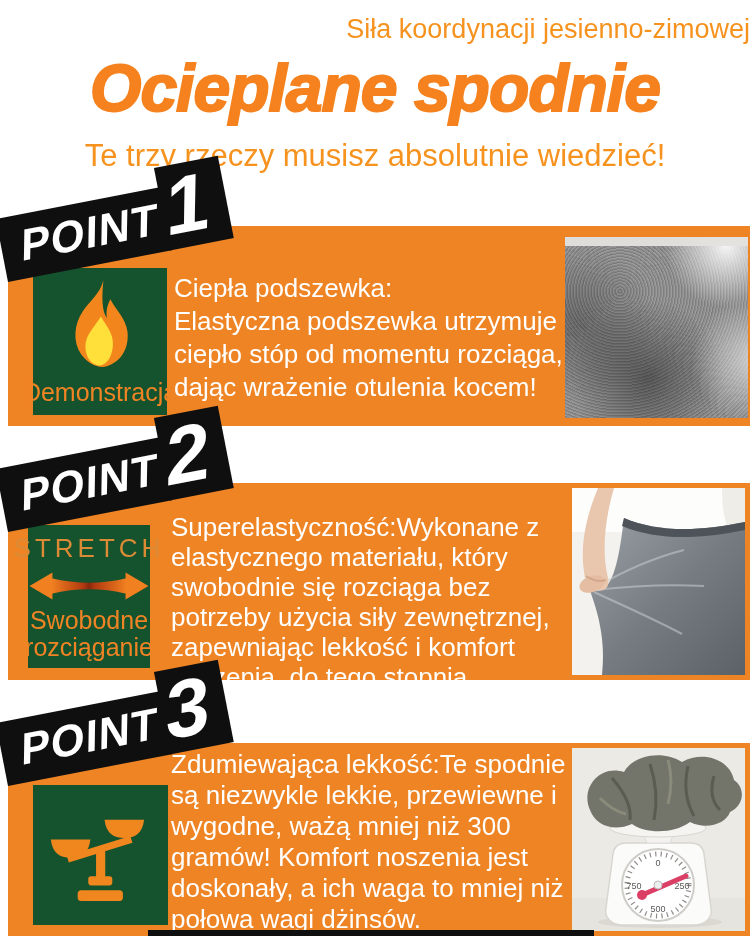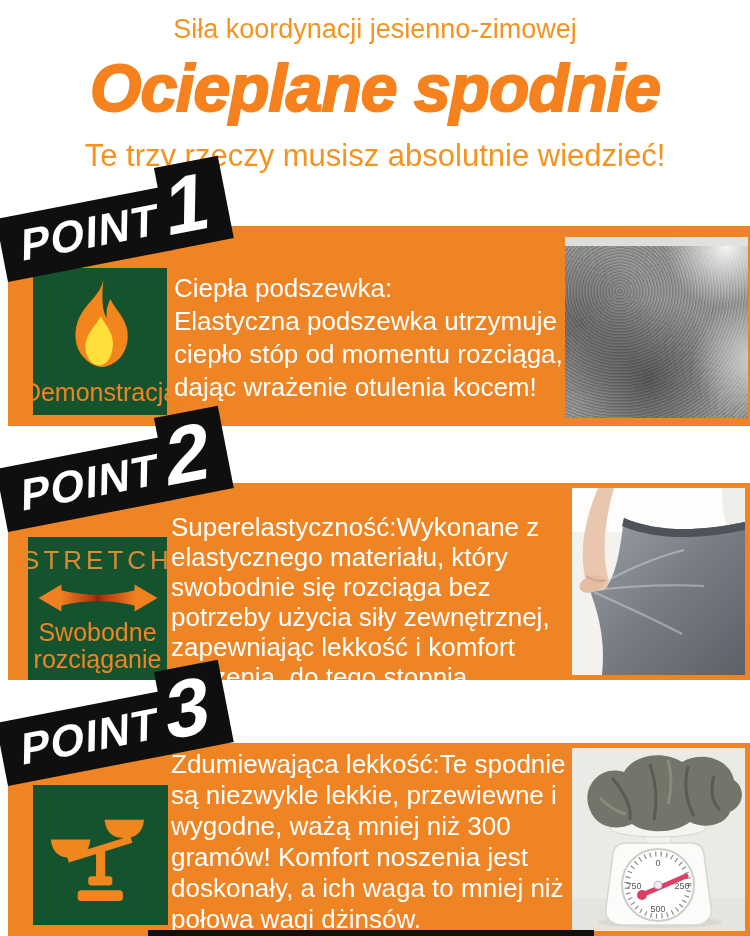--- a/index.html
+++ b/index.html
@@ -1,20 +1,20 @@
 <!DOCTYPE html>
 <html><head>
 <meta charset="utf-8">
 <style>
   html,body{margin:0;padding:0;background:#fff;}
   .page{position:relative;width:750px;height:936px;background:#ffffff;overflow:hidden;
         font-family:"Liberation Sans","DejaVu Sans",sans-serif;}
 
   
-  .tagline{position:absolute;top:14px;left:0;right:0;text-align:center;
+  .tagline{position:absolute;top:14px;left:0;right:0;text-align:right;
            font-size:27px;color:#F6921E;}
   .title{position:absolute;top:50px;left:0;right:0;margin:0;text-align:center;
          font-size:66px;font-weight:bold;color:#F5821E;letter-spacing:-1px;font-style:italic;
          -webkit-text-stroke:2px #F5821E;}
   .subtitle{position:absolute;top:138px;left:0;right:0;text-align:center;
             font-size:31px;color:#F6921E;}
 
   
   .panel{position:absolute;left:8px;width:742px;background:#EE8424;}
   .p1{top:226px;height:200px;}
@@ -31,21 +31,21 @@
   .banner .word span{display:inline-block;color:#fff;font-weight:bold;font-size:44px;
                      line-height:1;transform:skewX(-12deg);letter-spacing:1px;}
   .banner .num{background:#0f0f0f;padding:4px 16px 4px 4px;margin-left:-2px;}
   .banner .num span{display:inline-block;color:#fff;font-weight:bold;font-size:80px;
                     line-height:.95;transform:skewX(-12deg);}
 
   
   .badge{position:absolute;background:#14532d;display:flex;flex-direction:column;
          align-items:center;justify-content:center;z-index:3;}
   .b1{left:33px;top:268px;width:134px;height:147px;}
-  .b2{left:28px;top:525px;width:139px;height:143px;margin-top:12px;}
+  .b2{left:28px;top:525px;width:122px;height:143px;}
   .b3{left:33px;top:785px;width:135px;height:140px;}
   .badge-caption{color:#F08425;font-size:25px;line-height:27px;text-align:center;
                  white-space:pre;}
   .stretch-label{color:#DB8A35;font-size:26px;letter-spacing:4px;margin-bottom:2px;}
   .flame-svg{width:86px;height:102px;}
   .arrow-svg{width:126px;height:34px;margin:3px 0 4px;}
   .scale-svg{width:106px;height:122px;}
 
   
   .body-text{position:absolute;color:#ffffff;font-size:26px;white-space:pre;z-index:4;}

